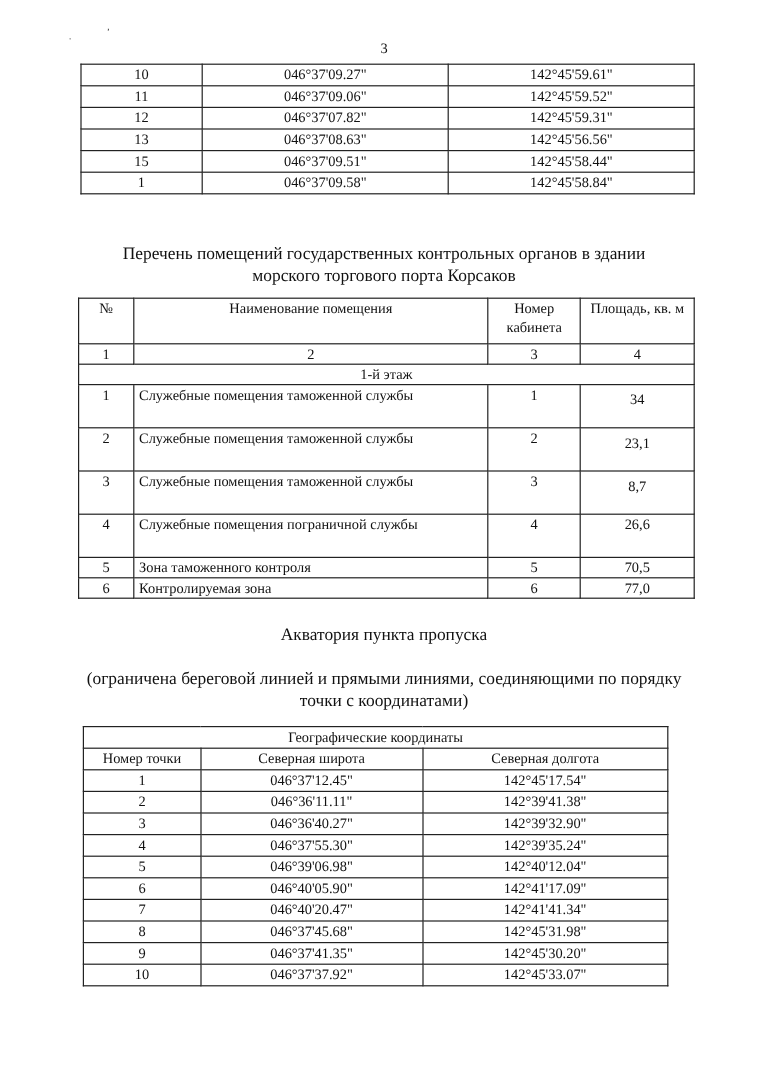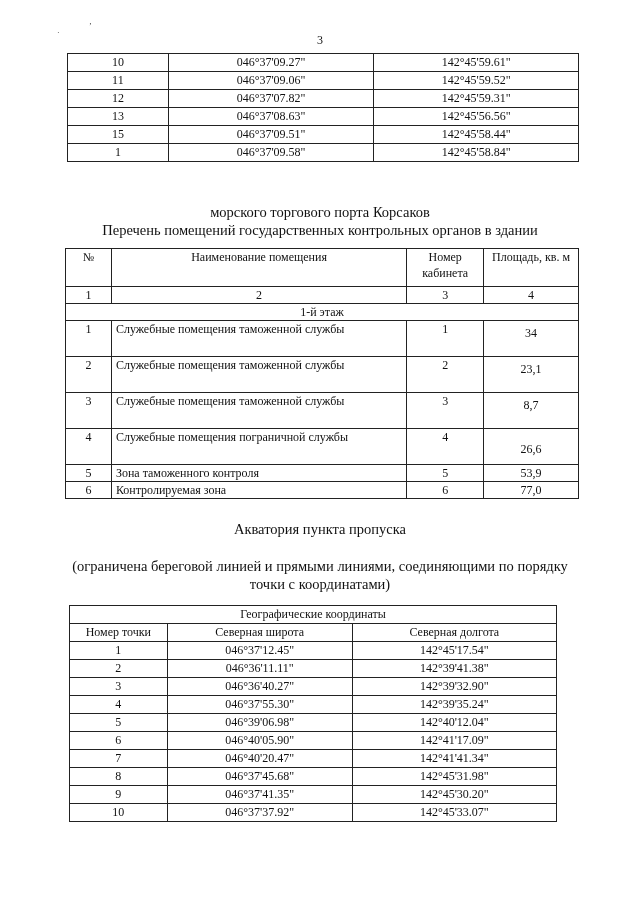--- a/index.html
+++ b/index.html
@@ -66,22 +66,22 @@
       </tr>
       <tr>
         <td class="c">1</td>
         <td class="c">046°37'09.58"</td>
         <td class="c">142°45'58.84"</td>
       </tr>
     </tbody>
 </table>
 
 <div class="heading" style="top:203px;">
+  <div>Перечень помещений государственных контрольных органов в здании</div>
   <div>морского торгового порта Корсаков</div>
-  <div>Перечень помещений государственных контрольных органов в здании</div>
 </div>
 
 <table id="rooms">
   <colgroup>
       <col style="width:46px">
       <col style="width:296px">
       <col style="width:77px">
       <col style="width:95px">
     </colgroup>
   <thead>
@@ -117,27 +117,27 @@
       <tr style="height: 36px;">
         <td class="c top">3</td>
         <td class="l top">Служебные помещения таможенной службы</td>
         <td class="c top">3</td>
         <td class="c top" style="padding-top: 4px;">8,7</td>
       </tr>
       <tr style="height: 36px;">
         <td class="c top">4</td>
         <td class="l top">Служебные помещения пограничной службы</td>
         <td class="c top">4</td>
-        <td class="c top" style="padding-top: 12px;">26,6</td>
+        <td class="c top" style="padding-top: 0;">26,6</td>
       </tr>
       <tr style="height: 17px;">
         <td class="c top">5</td>
         <td class="l top">Зона таможенного контроля</td>
         <td class="c top">5</td>
-        <td class="c top">53,9</td>
+        <td class="c top">70,5</td>
       </tr>
       <tr style="height: 17px;">
         <td class="c top">6</td>
         <td class="l top">Контролируемая зона</td>
         <td class="c top">6</td>
         <td class="c top">77,0</td>
       </tr>
     </tbody>
 </table>
 

